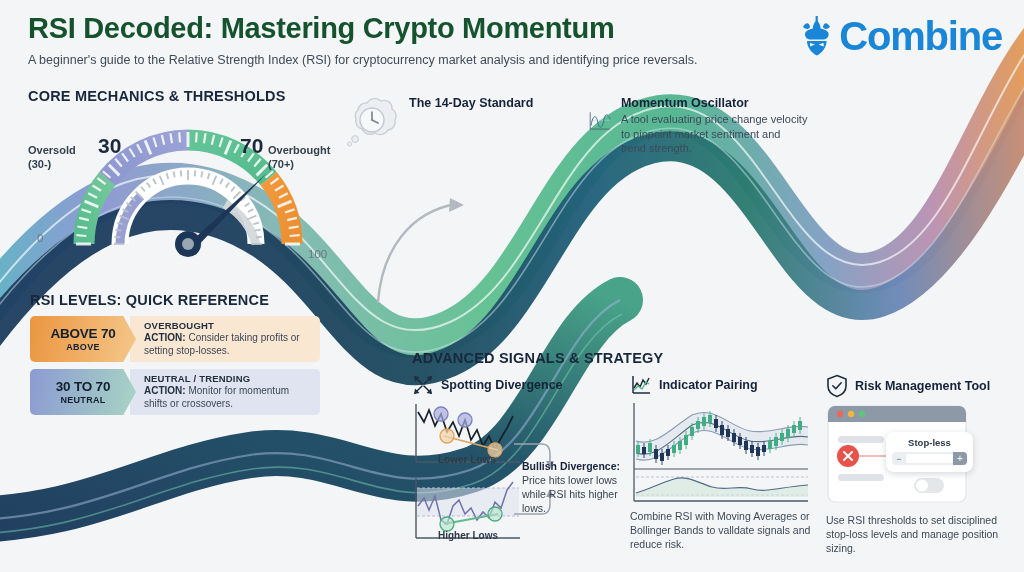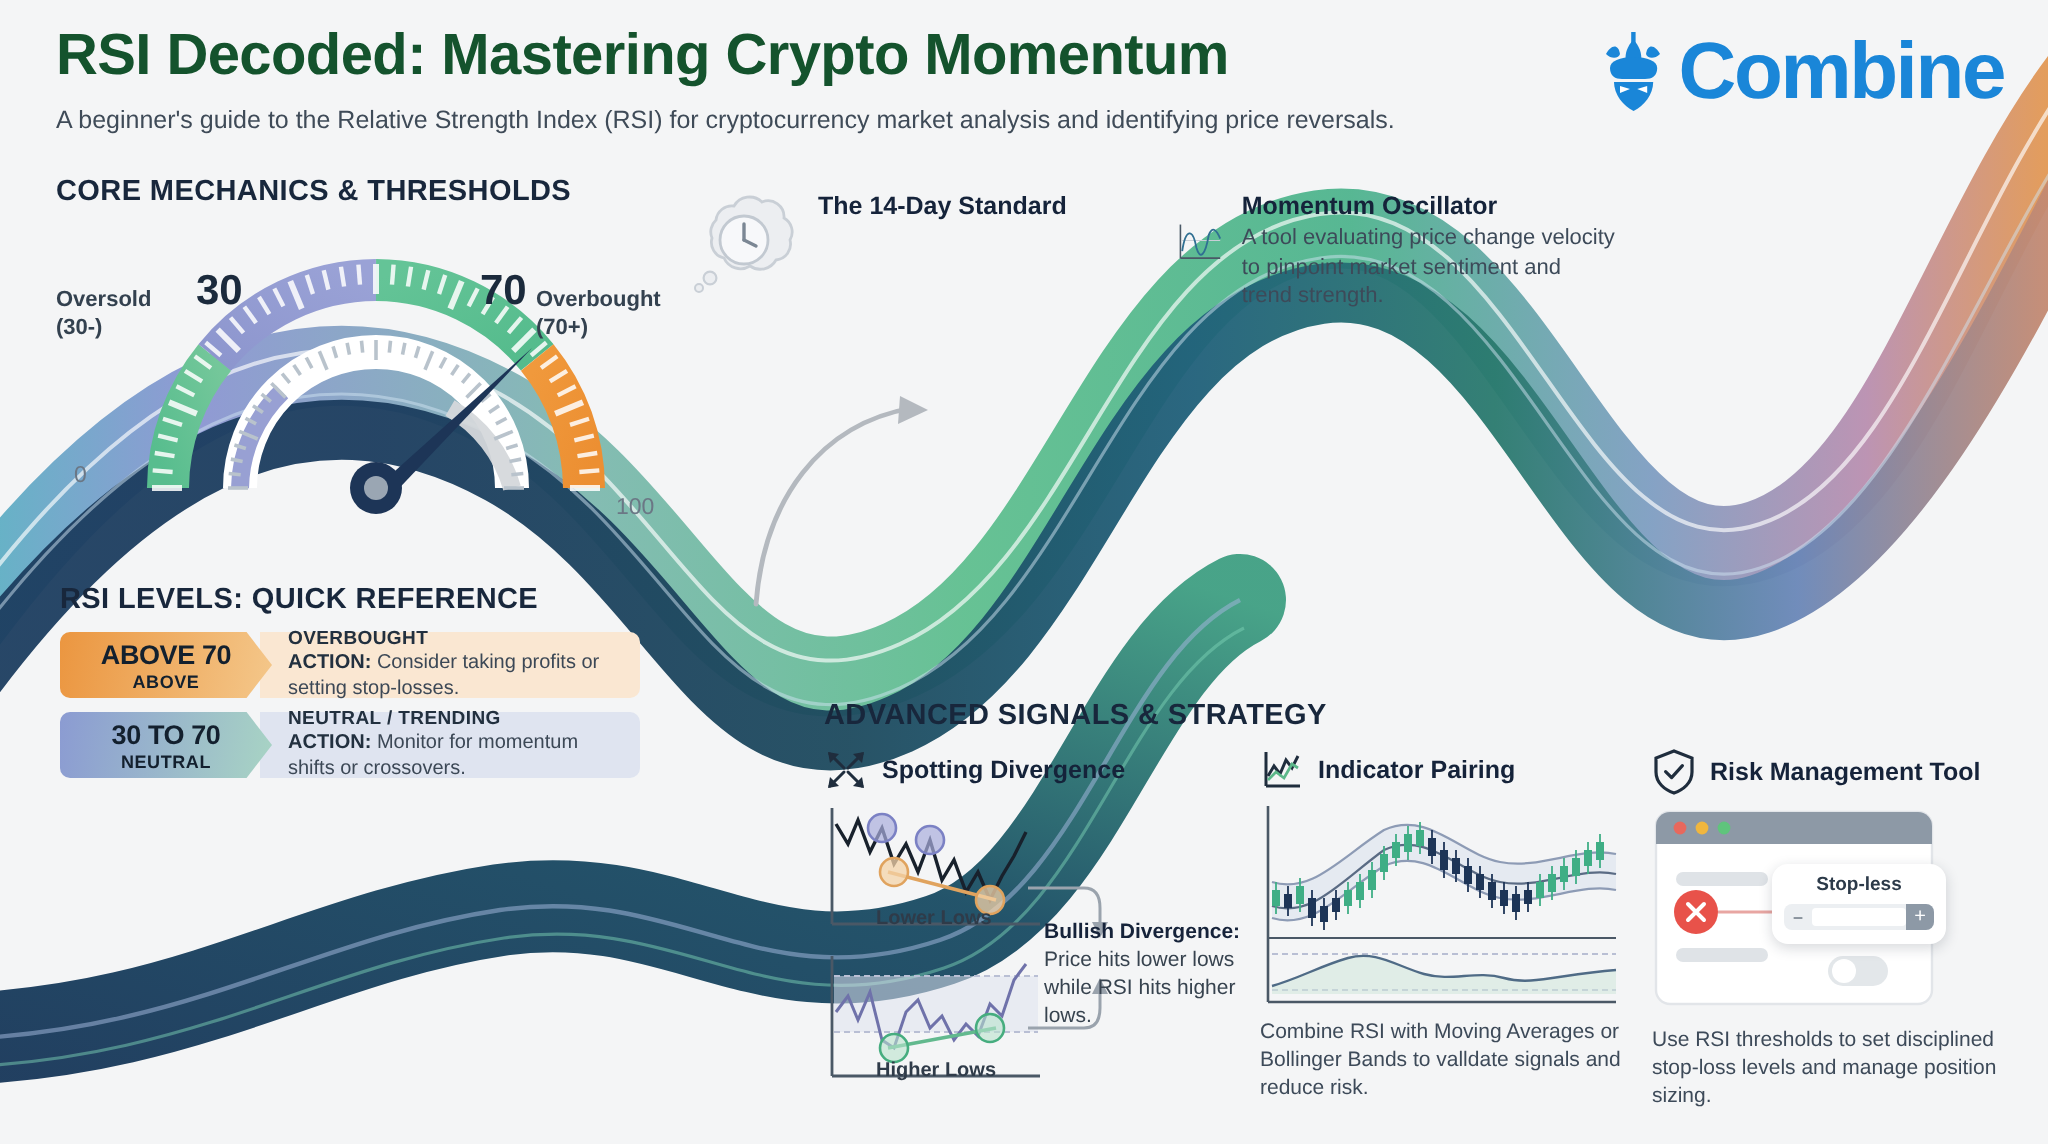--- a/index.html
+++ b/index.html
@@ -43,21 +43,21 @@
   
   .callout{position:absolute;display:flex;gap:9px;z-index:4;}
   .callout .c-title{font-size:12.5px;font-weight:bold;color:#15233a;margin-bottom:2px;}
   .callout .c-body{font-size:11px;color:#3d4a59;line-height:1.33;}
   #callout-14day{left:344px;top:96px;width:230px;}
   #callout-osc{left:588px;top:96px;width:220px;}
 
   
   .levels{position:absolute;left:30px;top:292px;width:290px;z-index:4;}
   .lv-rows{margin-top:8px;display:flex;flex-direction:column;gap:7px;}
-  .lv-row{position:relative;height:33px;display:flex;}
+  .lv-row{position:relative;height:46px;display:flex;}
   .lv-left{
     position:relative;width:106px;flex:none;display:flex;flex-direction:column;
     align-items:center;justify-content:center;color:#13202e;
     border-radius:5px 0 0 5px;
     clip-path:polygon(0 0,88% 0,100% 50%,88% 100%,0 100%);
     z-index:2;
   }
   .lv-left b{font-size:13.5px;font-weight:bold;letter-spacing:-0.2px;}
   .lv-left span{font-size:9px;font-weight:bold;margin-top:1px;letter-spacing:0.3px;}
   .lv-right{

